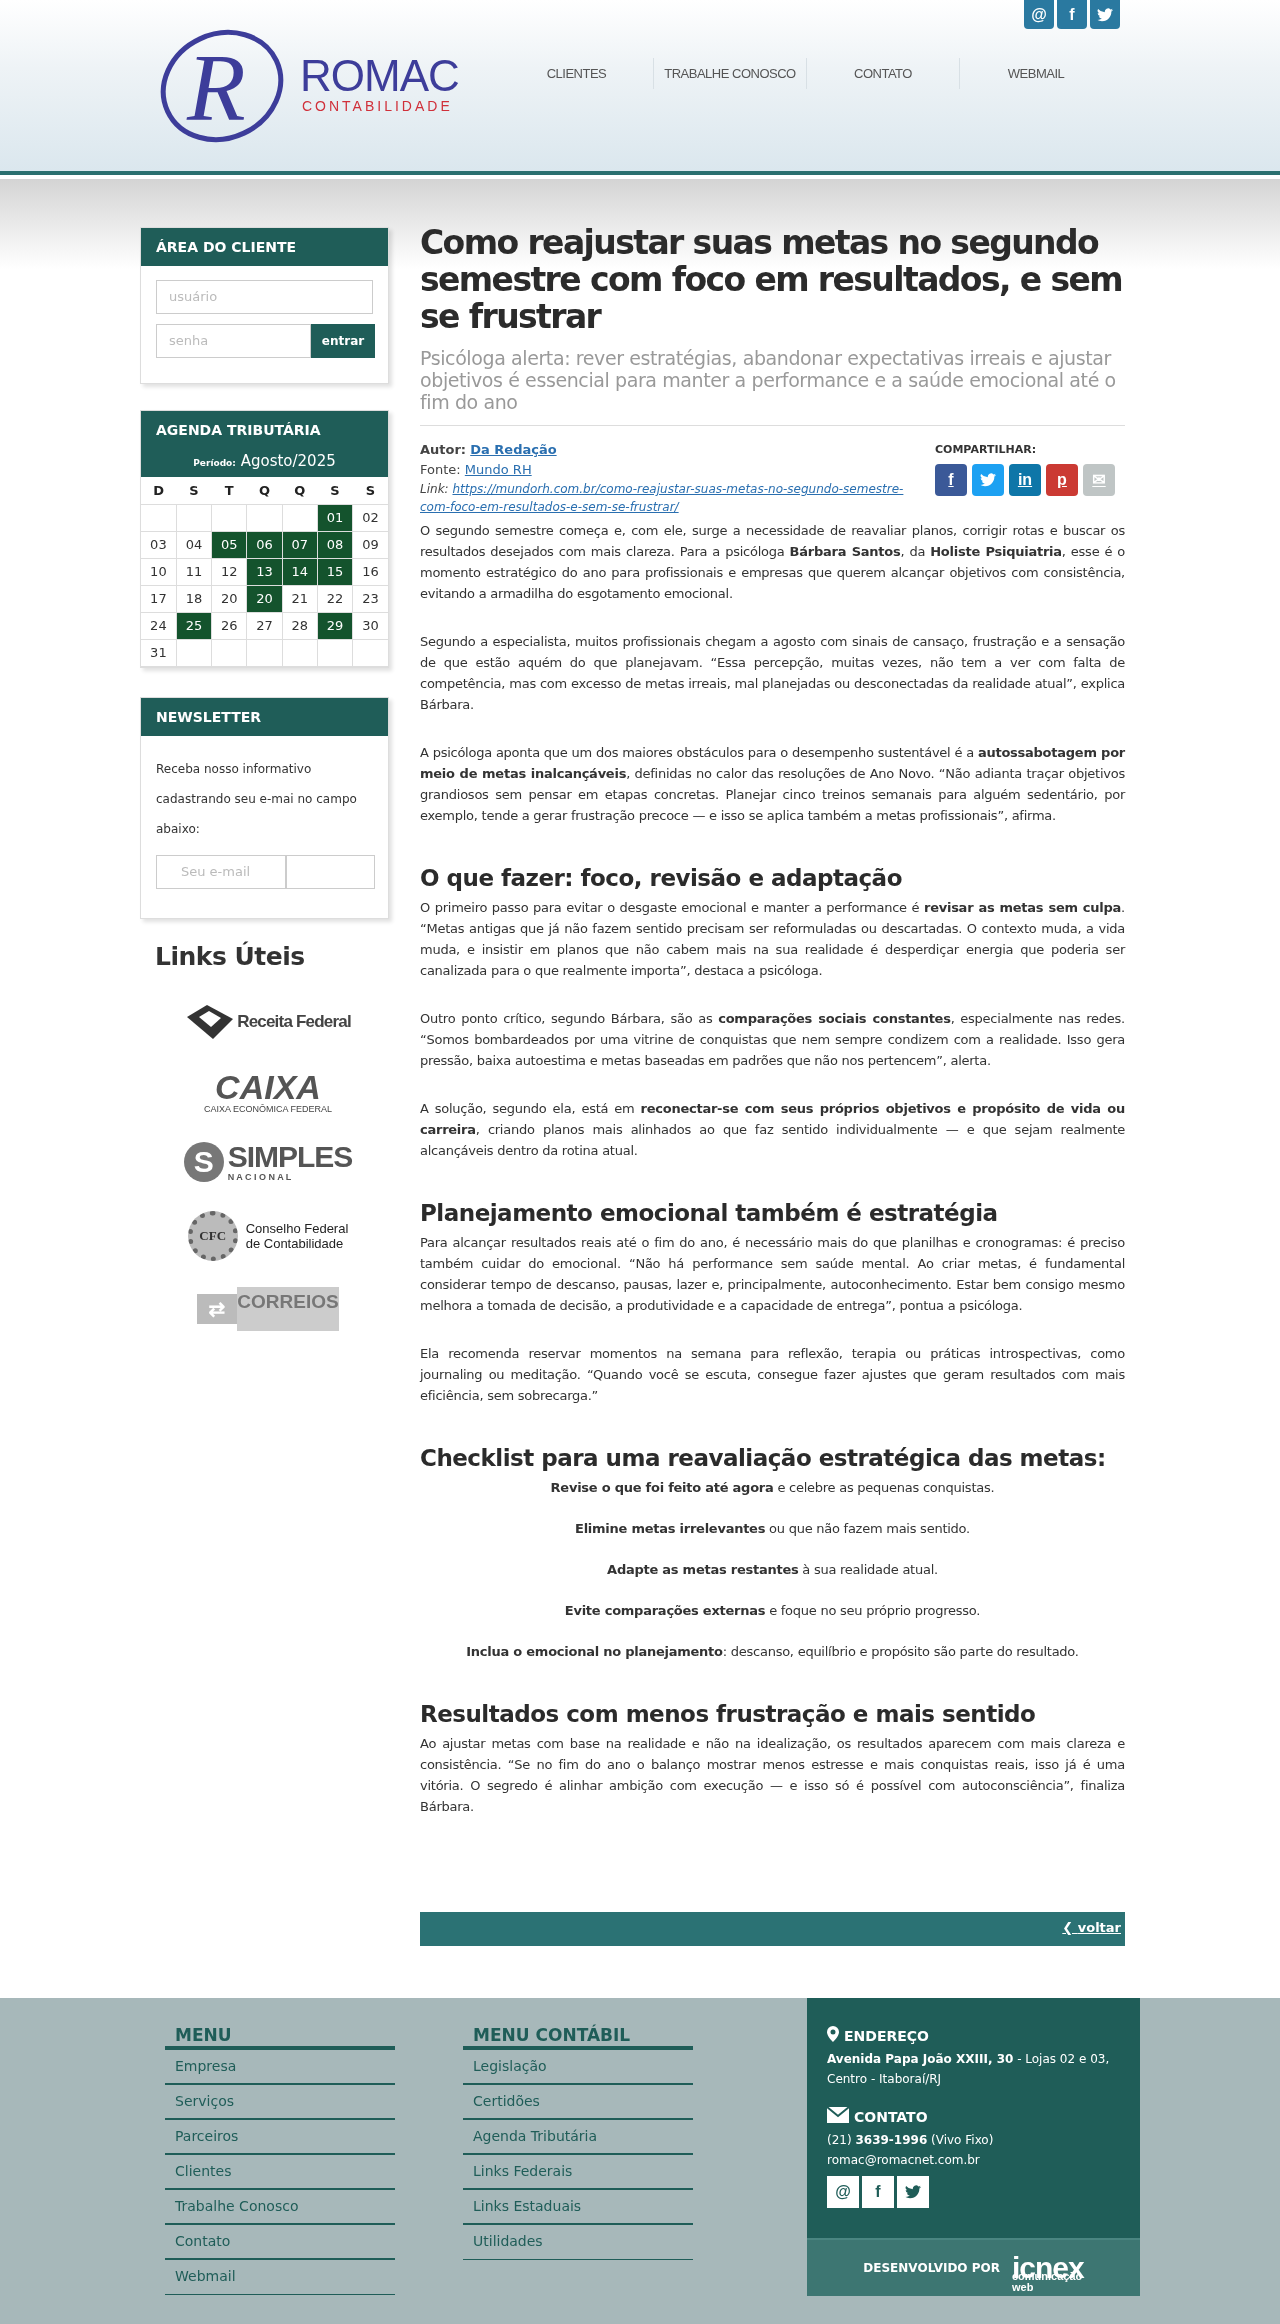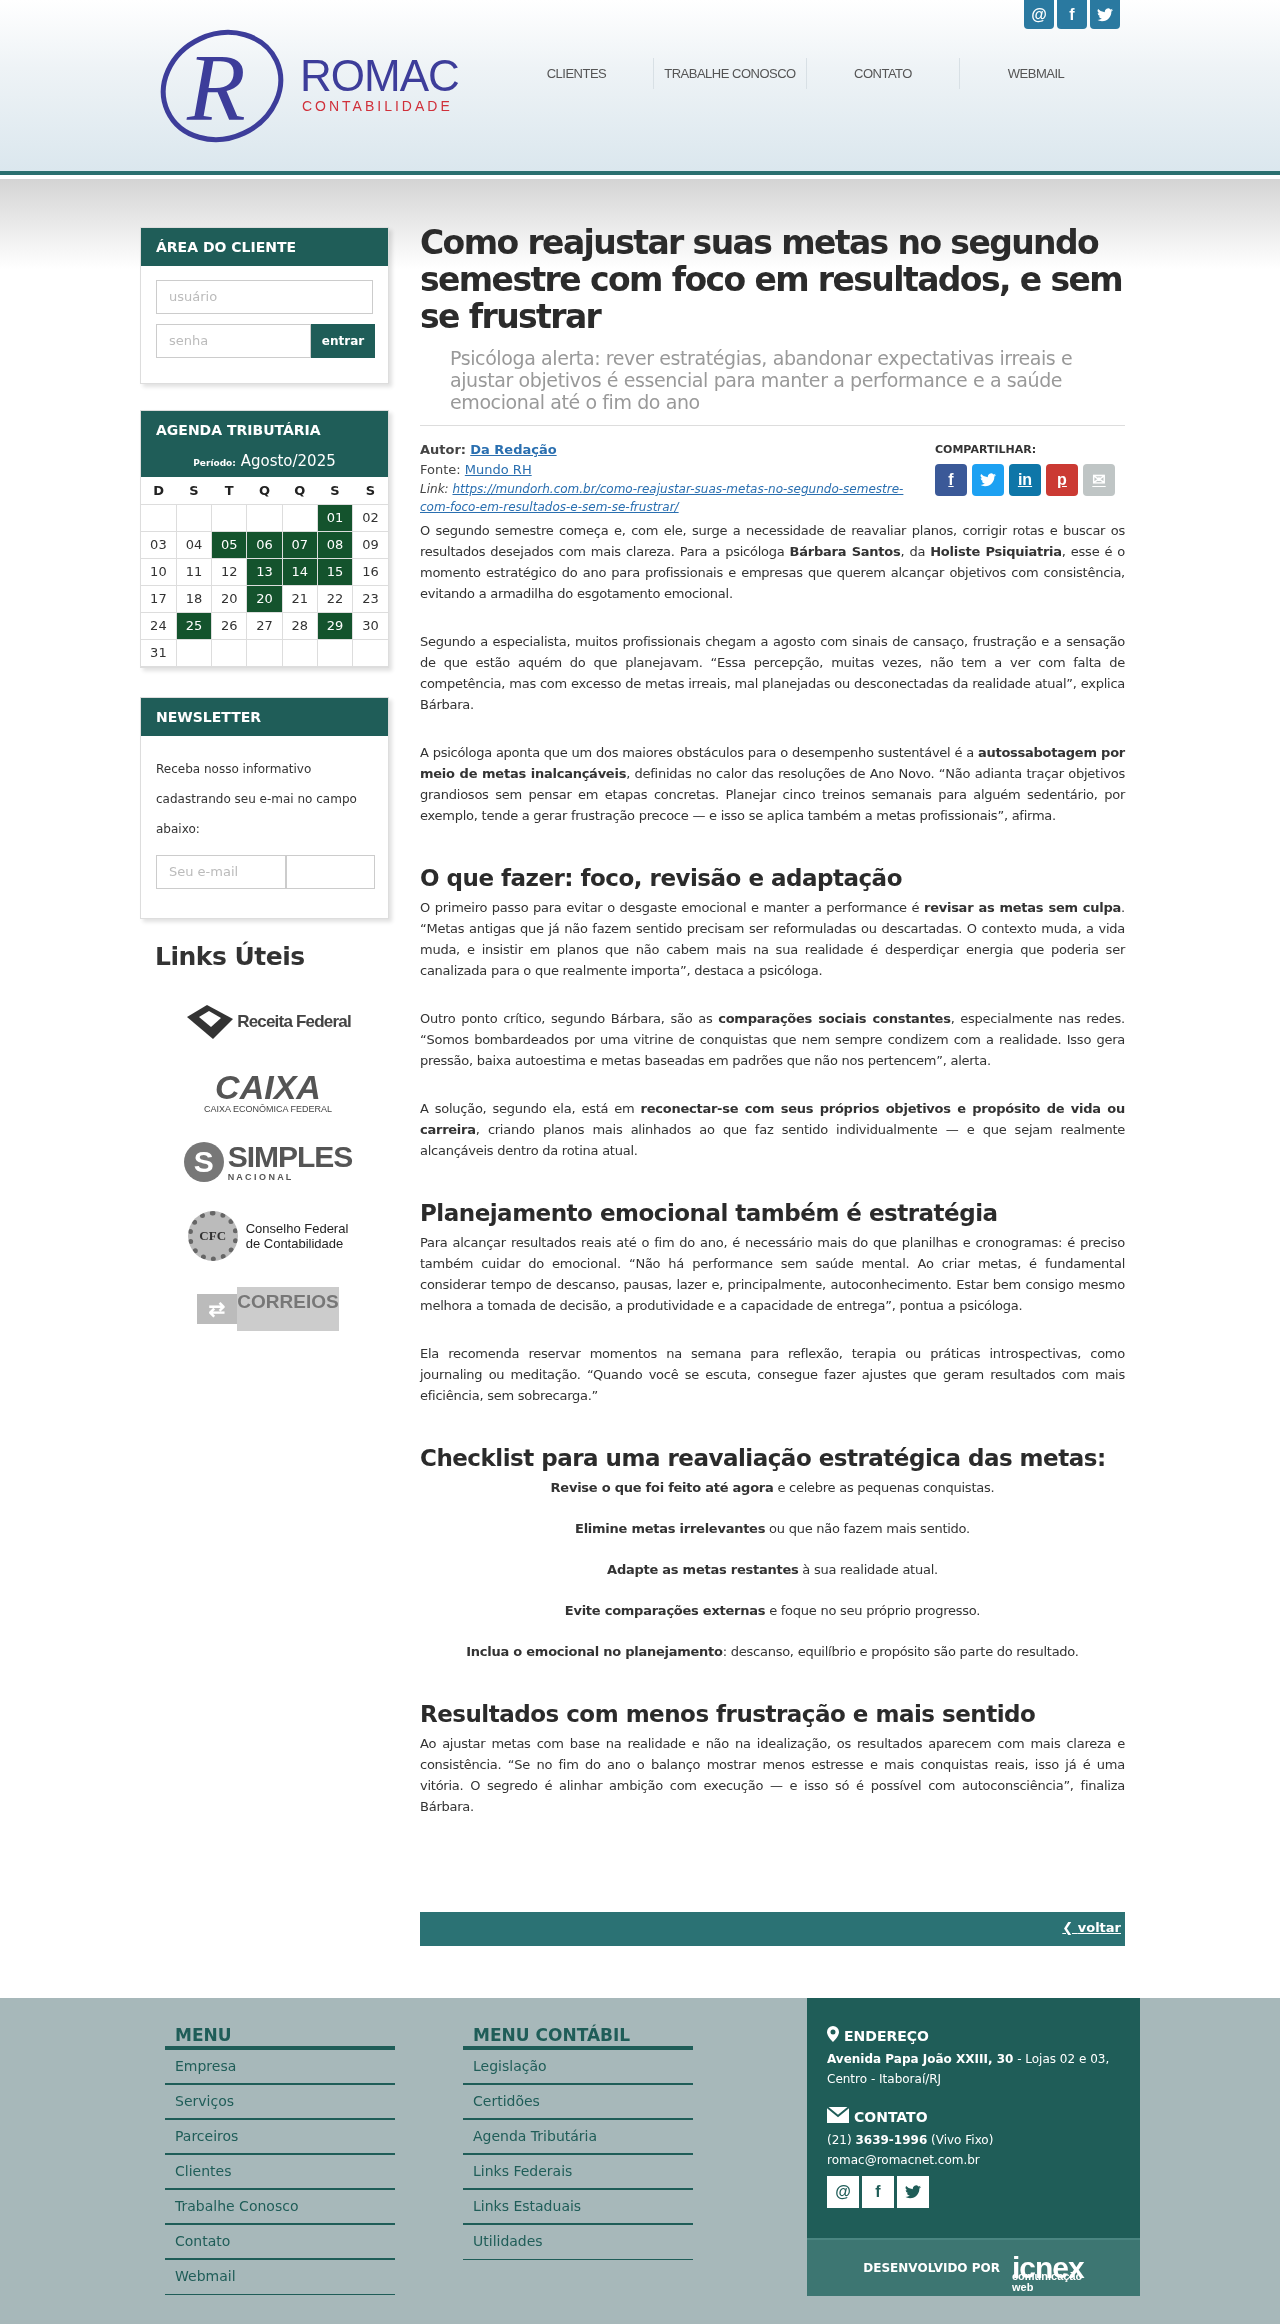--- a/index.html
+++ b/index.html
@@ -34,29 +34,29 @@
 .agenda .period { background: #1f5d58; color: #fff; text-align: center; height: 28px; line-height: 24px; font-size: 15px; }
 .agenda .period small { font-size: 9px; font-weight: bold; }
 .cal { width: 100%; border-collapse: collapse; font-size: 13px; }
 .cal th { height: 27px; font-weight: bold; color: #222; font-size: 13px; border-bottom: 1px solid #ddd; }
 .cal td { height: 27px; text-align: center; border: 1px solid #ddd; color: #333; width: 35px; }
 .cal td.ev { background: #14532d; color: #fff; }
 .cal tr td:first-child { border-left: none; }
 .cal tr td:last-child { border-right: none; }
 .newsletter { top: 697px; height: 222px; }
 .newsletter p { padding: 18px 15px 0; font-size: 12px; line-height: 30px; color: #333; }
-.newsletter .ef { position: absolute; left: 15px; top: 157px; width: 130px; height: 34px; border: 1px solid #ccc; padding-left: 12px; font-size: 13px; color: #bbb; line-height: 32px; }
+.newsletter .ef { position: absolute; left: 15px; top: 157px; width: 130px; height: 34px; border: 1px solid #ccc; padding-left: 24px; font-size: 13px; color: #bbb; line-height: 32px; }
 .newsletter .es { position: absolute; left: 145px; top: 157px; width: 89px; height: 34px; border: 1px solid #ccc; }
 .links-title { position: absolute; left: 155px; top: 942px; font-size: 25px; font-weight: bold; color: #333; letter-spacing: -0.5px; }
 .link-logo { position: absolute; left: 178px; width: 180px; height: 50px; display: flex; align-items: center; justify-content: center; color: #444; font-family: "Liberation Sans", sans-serif; }
 
 
 .article { position: absolute; left: 420px; top: 224px; width: 705px; }
 .art-title { font-size: 33px; font-weight: bold; color: #2b2b2b; line-height: 37px; letter-spacing: -1.6px; }
-.art-sub { margin-top: 12px; font-size: 19px; color: #999; line-height: 22px; letter-spacing: -0.4px; margin-left: 30px; }
+.art-sub { margin-top: 12px; font-size: 19px; color: #999; line-height: 22px; letter-spacing: -0.4px; }
 .art-hr { margin-top: 12px; border-top: 1px solid #ddd; }
 .meta { position: relative; margin-top: 14px; height: 80px; font-size: 13px; line-height: 20px; color: #444; }
 .meta .info { width: 505px; }
 .meta a { color: #2a6fb0; text-decoration: underline; }
 .meta .lnk { font-style: italic; font-size: 12px; line-height: 18px; }
 .share { position: absolute; left: 515px; top: 0; }
 .share .lbl { font-size: 11px; font-weight: bold; color: #333; }
 .share .btns { display: flex; gap: 5px; margin-top: 4px; }
 .share .b { width: 32px; height: 32px; border-radius: 4px; color: #fff; display: flex; align-items: center; justify-content: center; font-weight: bold; font-size: 16px; font-family: "Liberation Sans", sans-serif; }
 .body-text p { font-size: 13px; line-height: 21px; color: #333; text-align: justify; margin-top: 27px; letter-spacing: -0.25px; }

